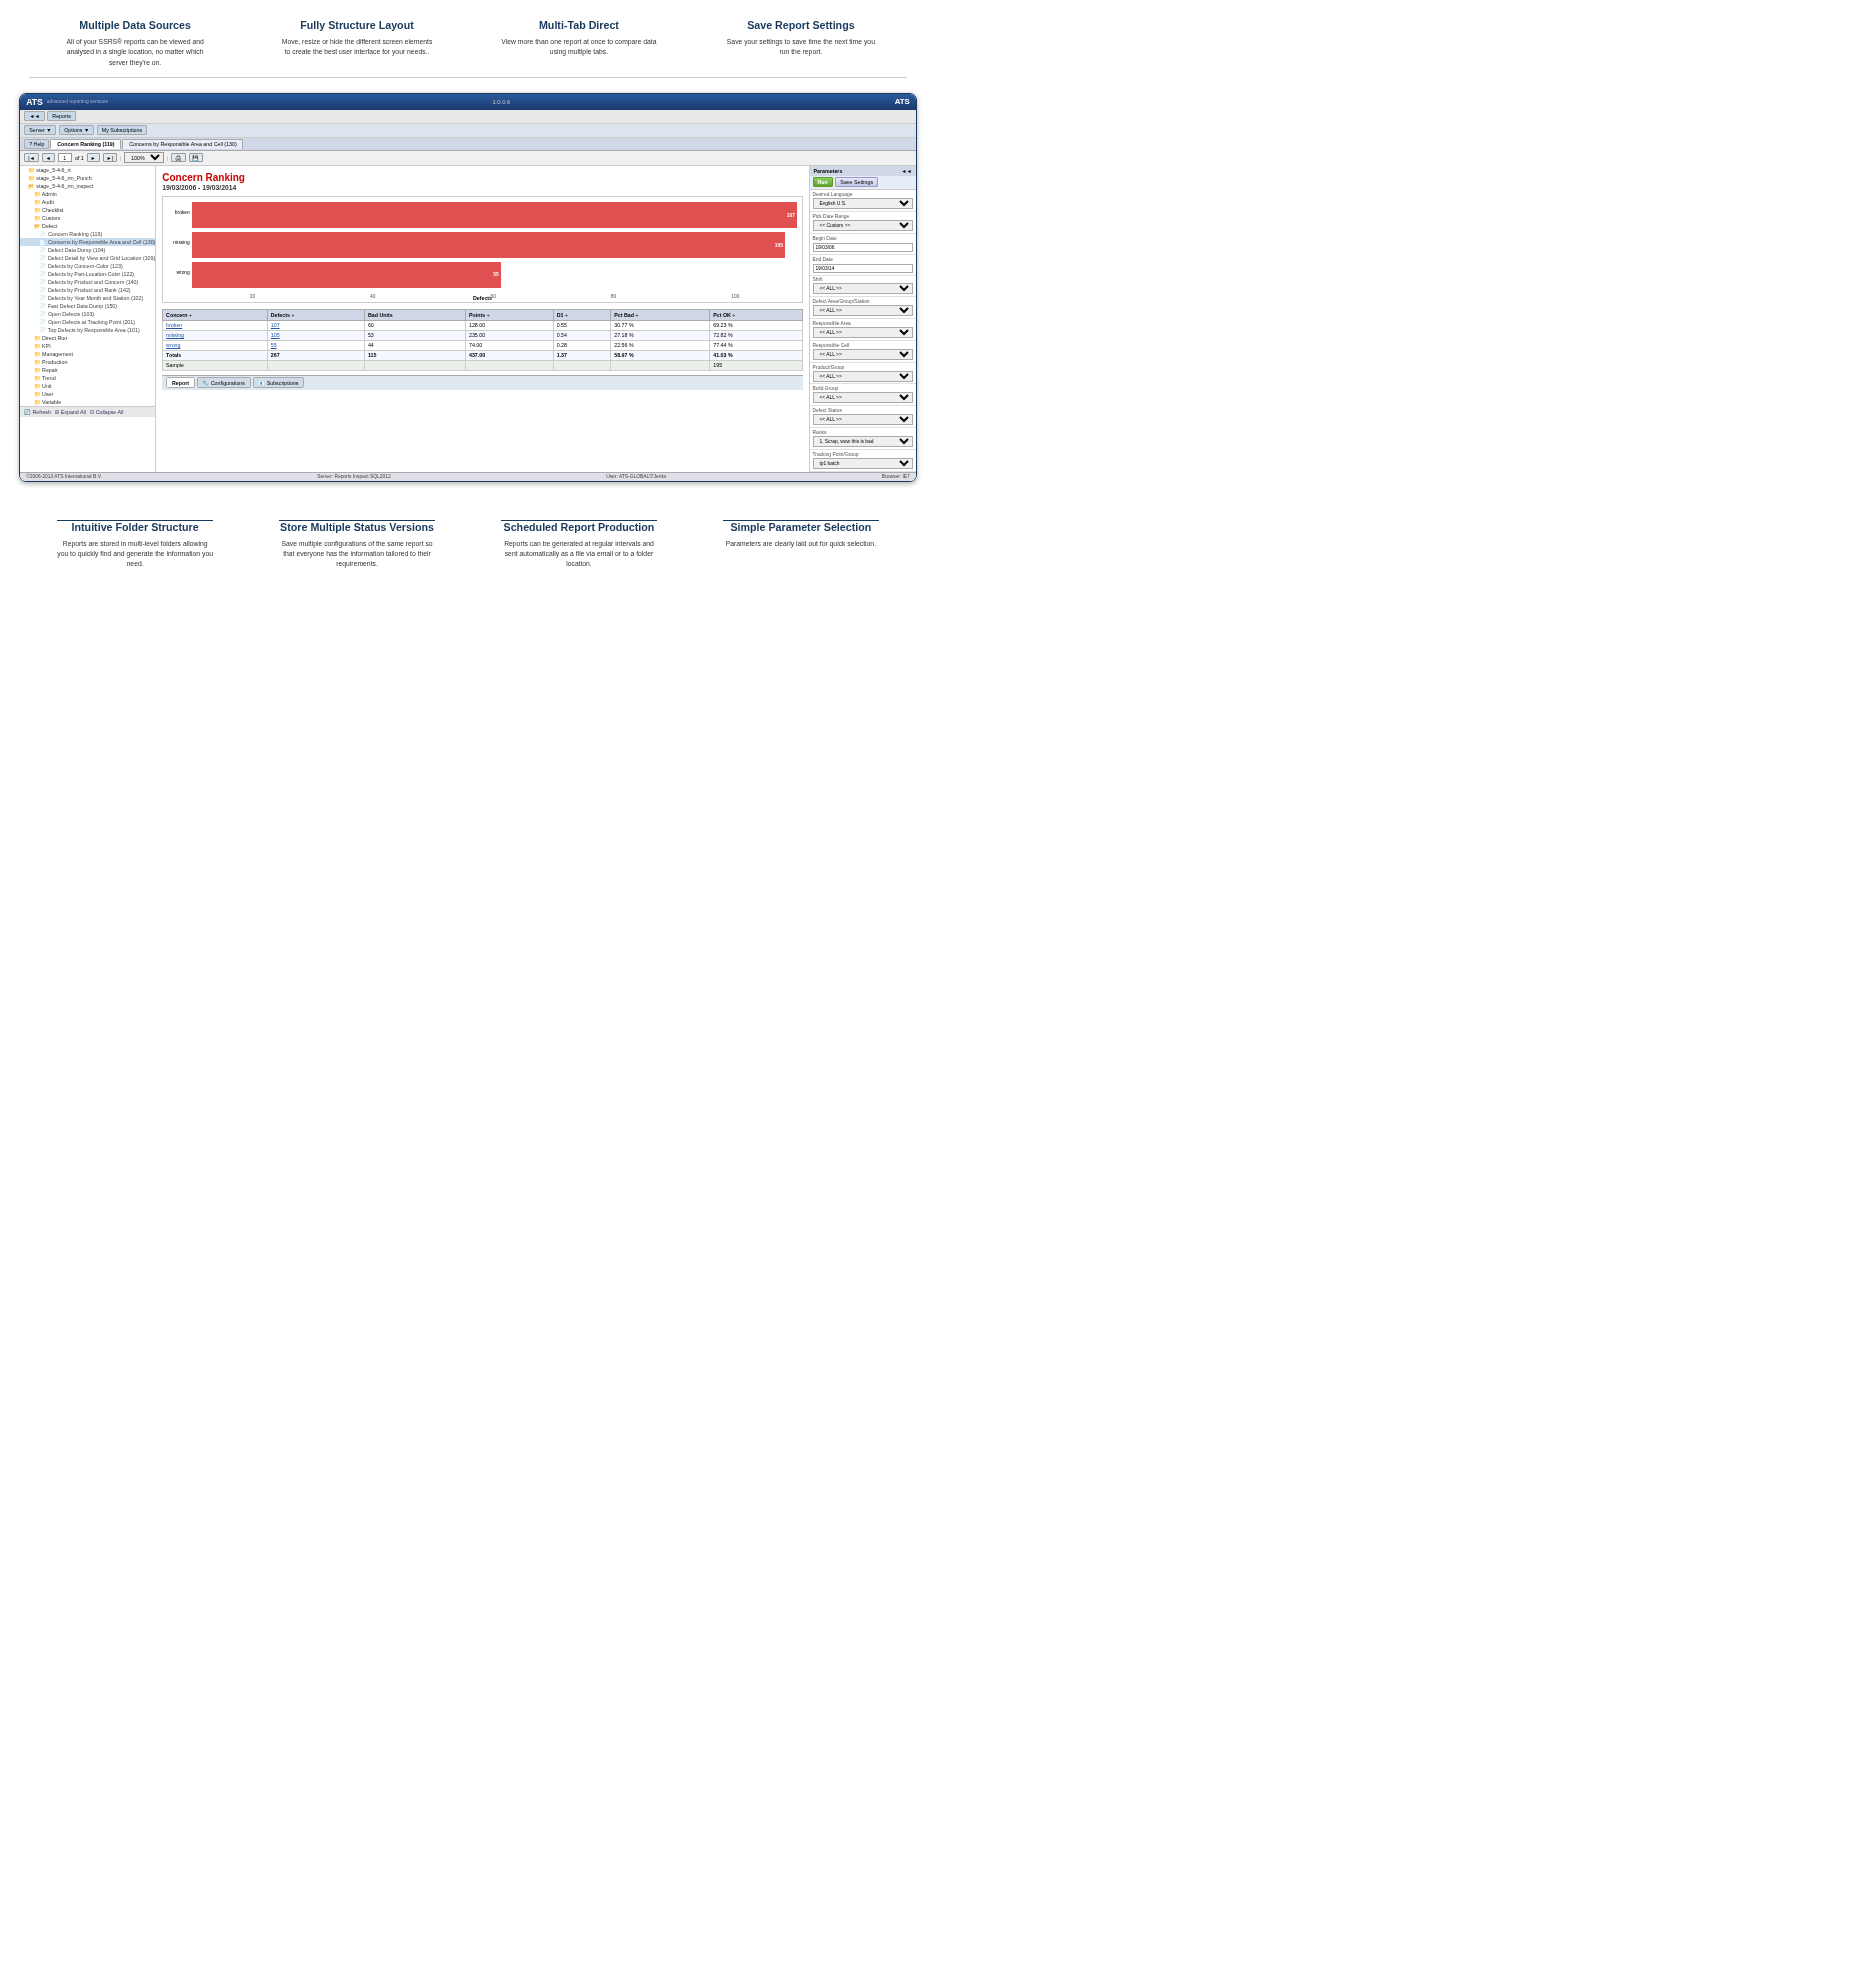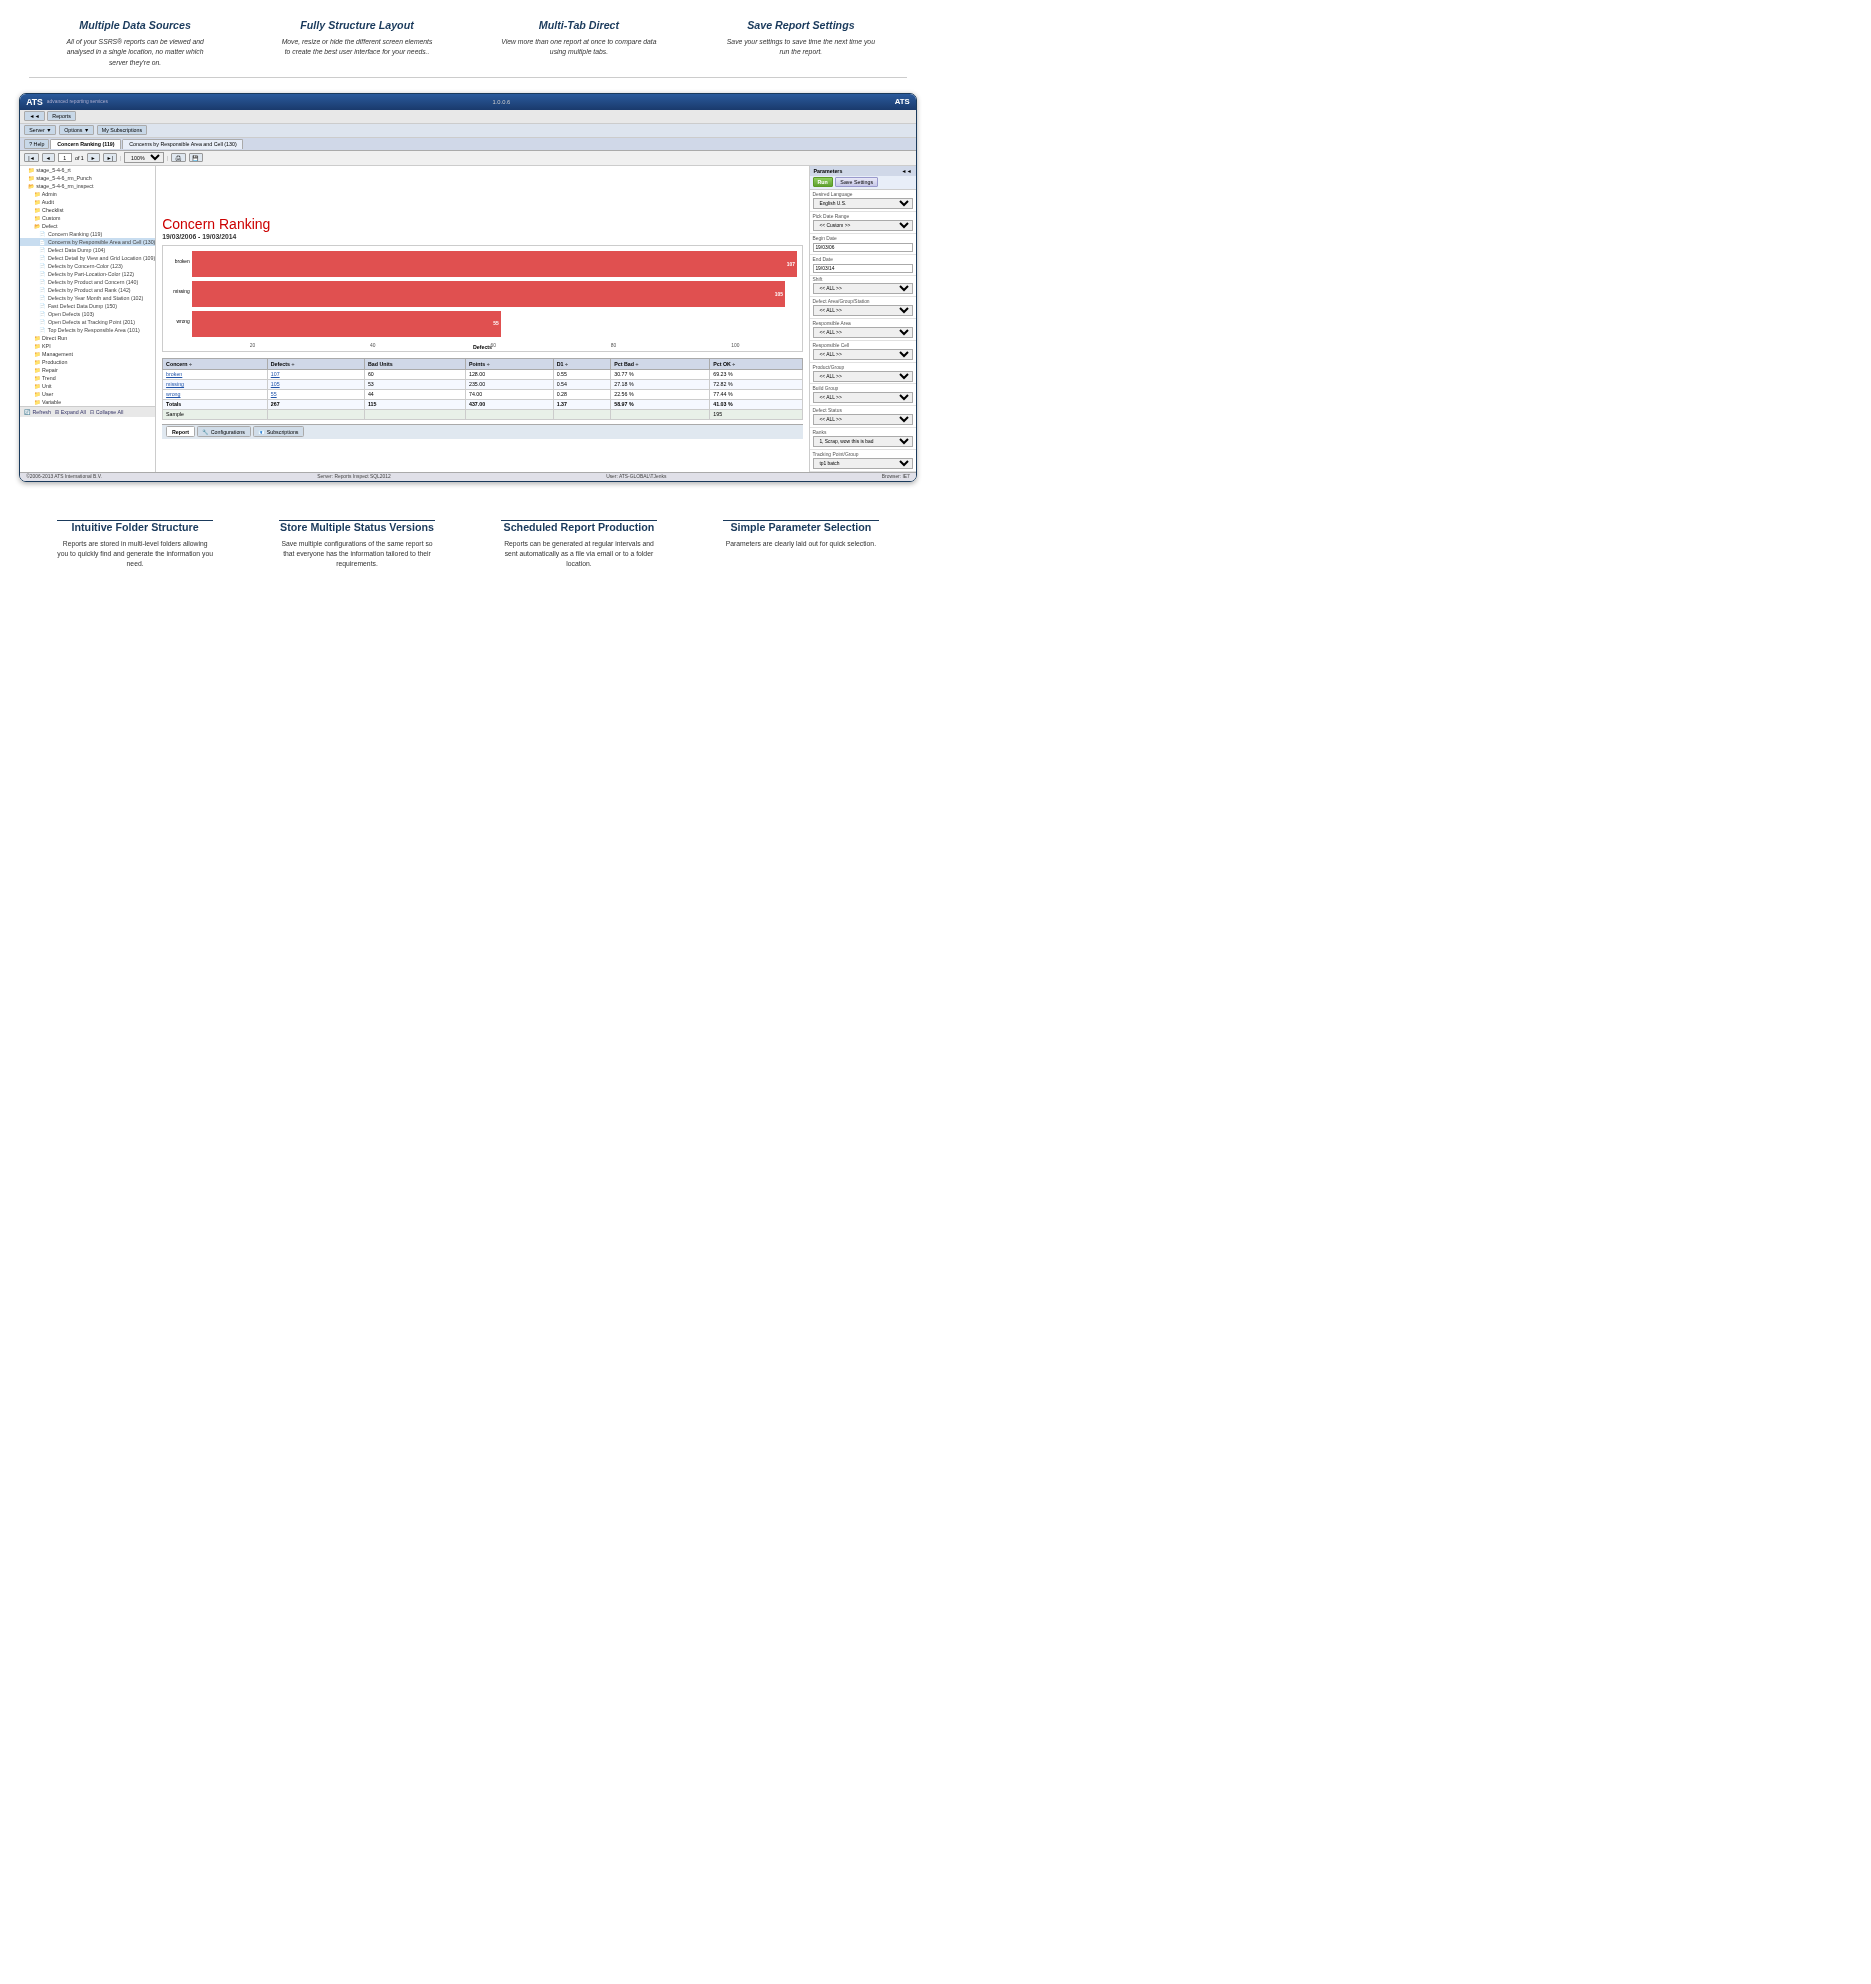--- a/index.html
+++ b/index.html
@@ -10,21 +10,20 @@
       display: flex;
       justify-content: space-around;
       padding: 19.4px 29px 9.7px 29px;
       gap: 9.7px;
     }
     .feature-col {
       flex: 1;
       text-align: center;
       max-width: 156px;
       position: relative;
-      font-style: italic;
     }
     .feature-col h2 {
       font-size: 10.7px;
       font-weight: bold;
       color: #1a3a5c;
       margin-bottom: 5.8px;
     }
     .feature-col p {
       font-size: 6.8px;
       color: #333;
@@ -203,25 +202,24 @@
     }
 
     
     .center-panel {
       flex: 1;
       background: white;
       padding: 5.8px;
       overflow: auto;
     }
     .report-title {
-      font-size: 14px;
-      font-weight: normal;
+      font-size: 10px;
+      font-weight: bold;
       color: #c00;
       margin-bottom: 1px;
-      margin-top: 44px;
     }
     .report-date {
       font-size: 6.8px;
       font-weight: bold;
       color: #333;
       margin-bottom: 5.8px;
     }
 
     
     .bar-chart {

